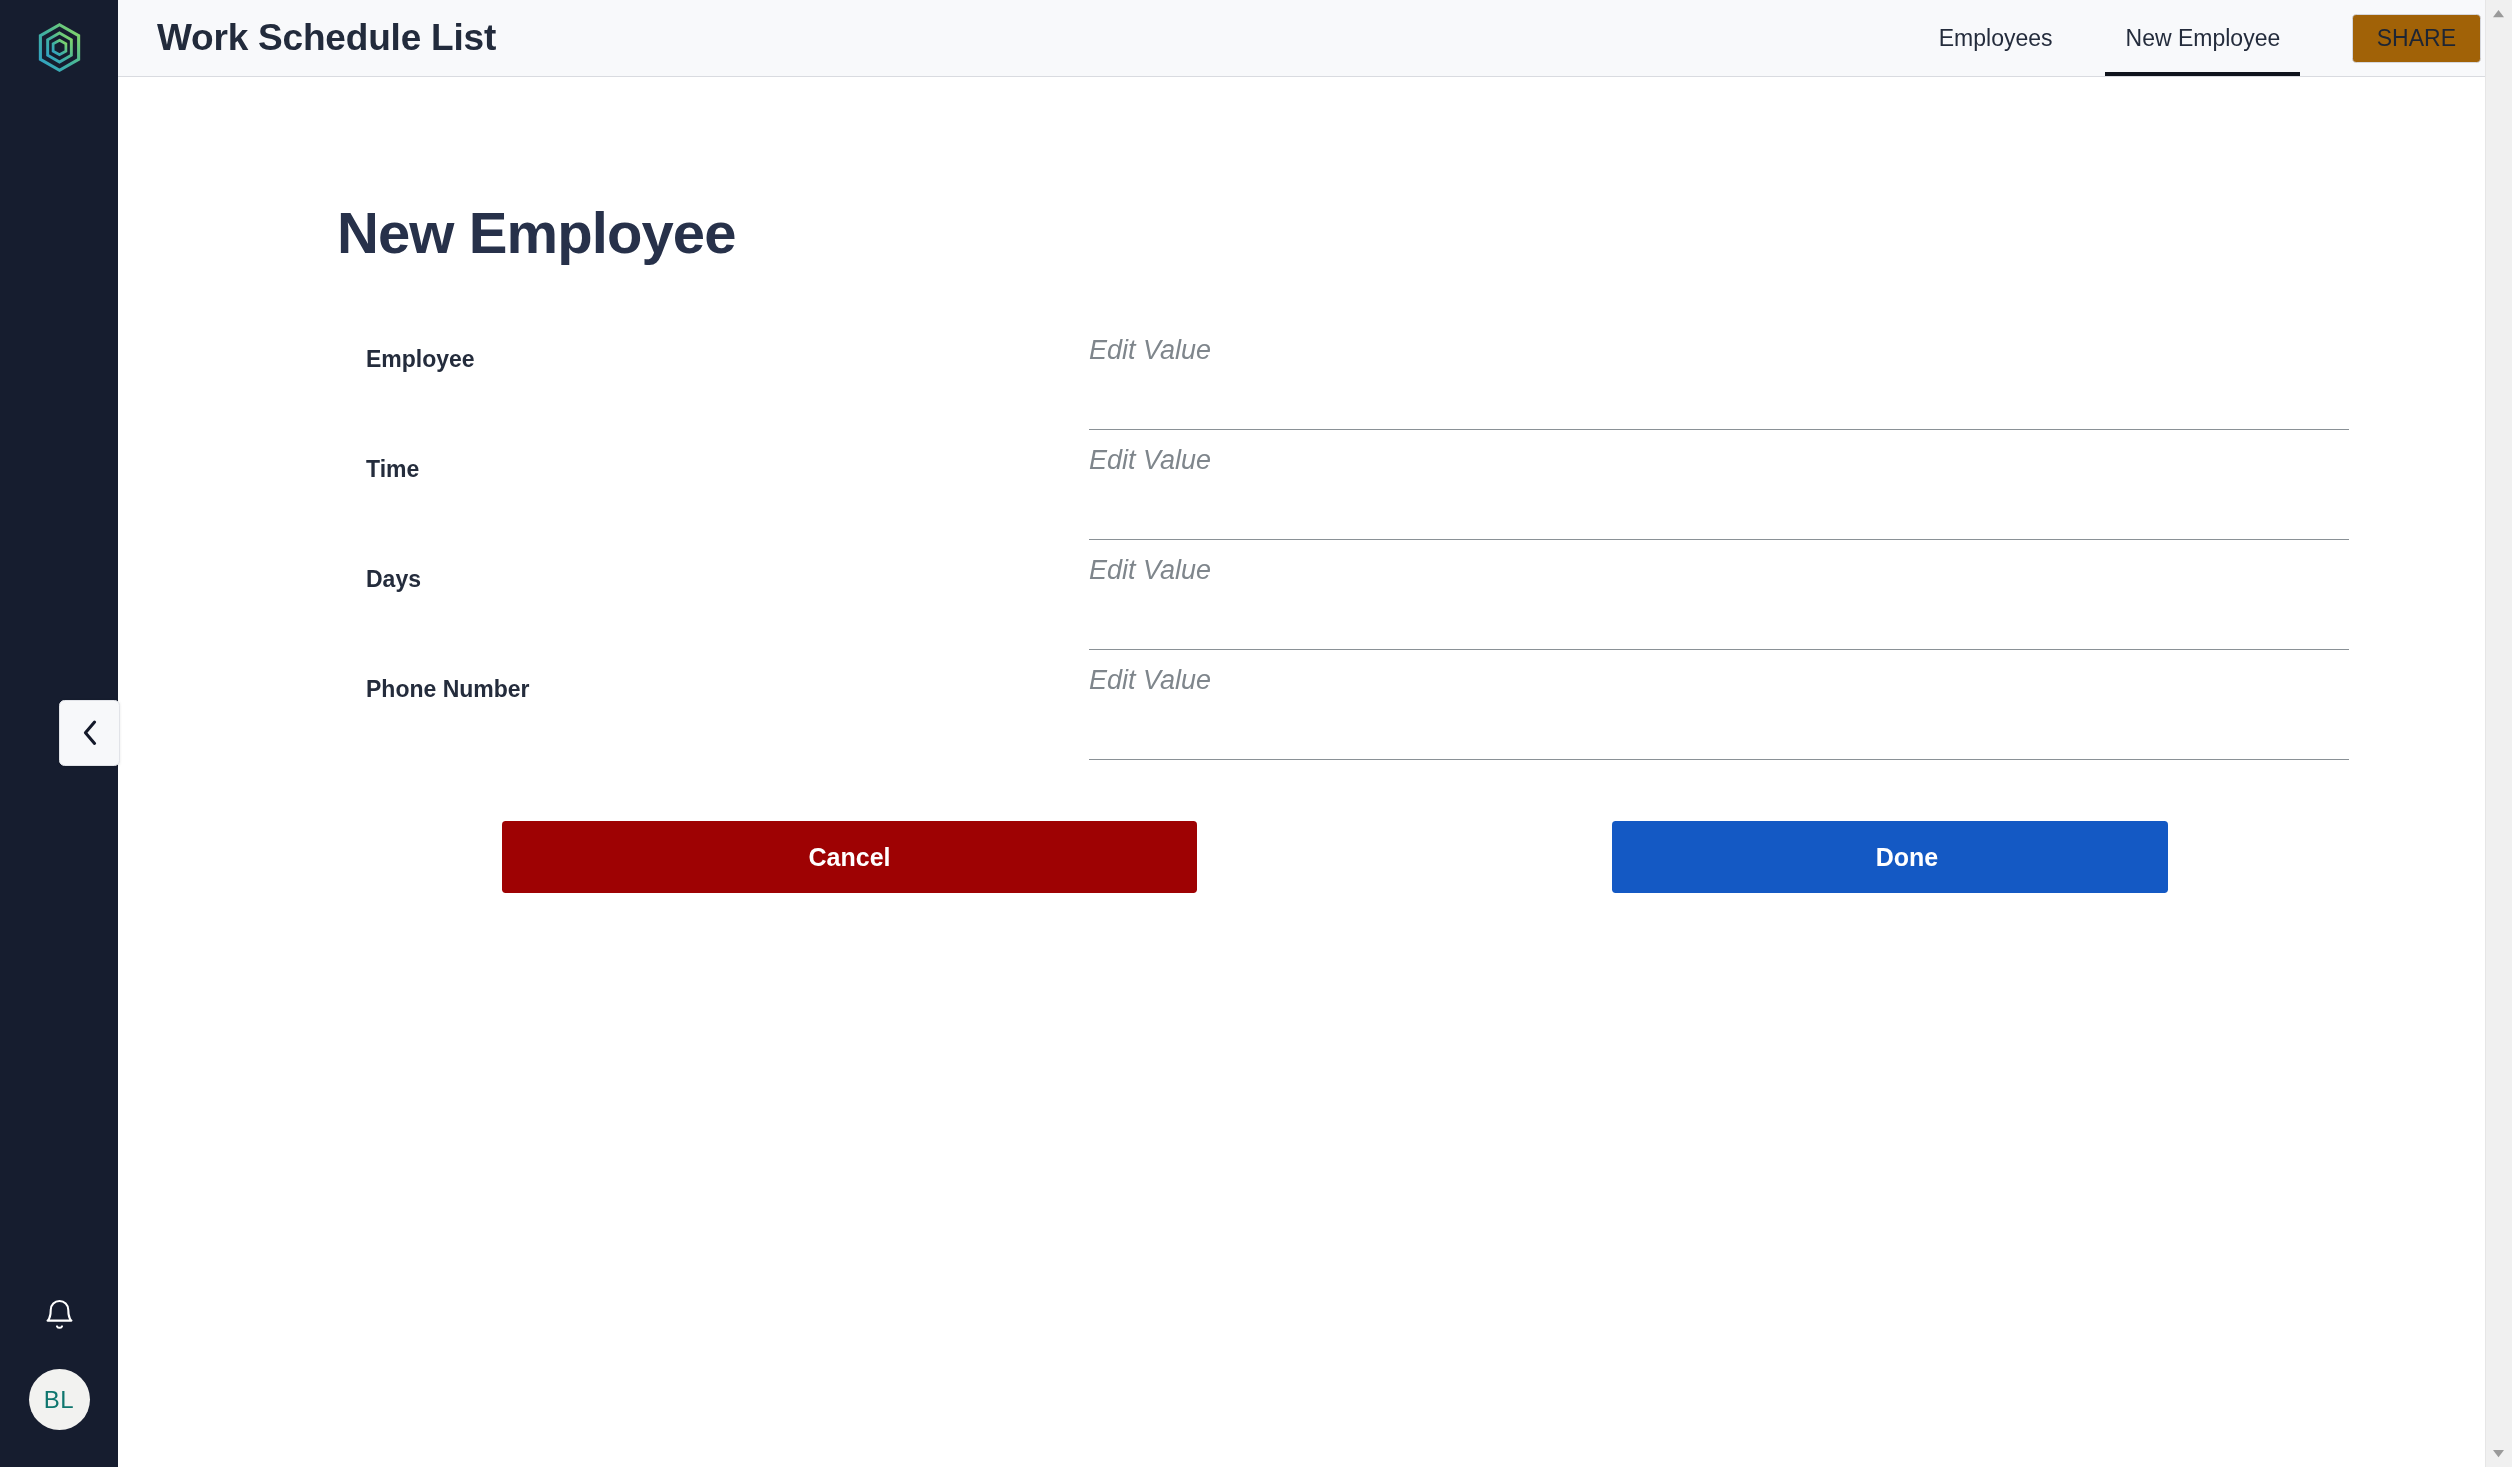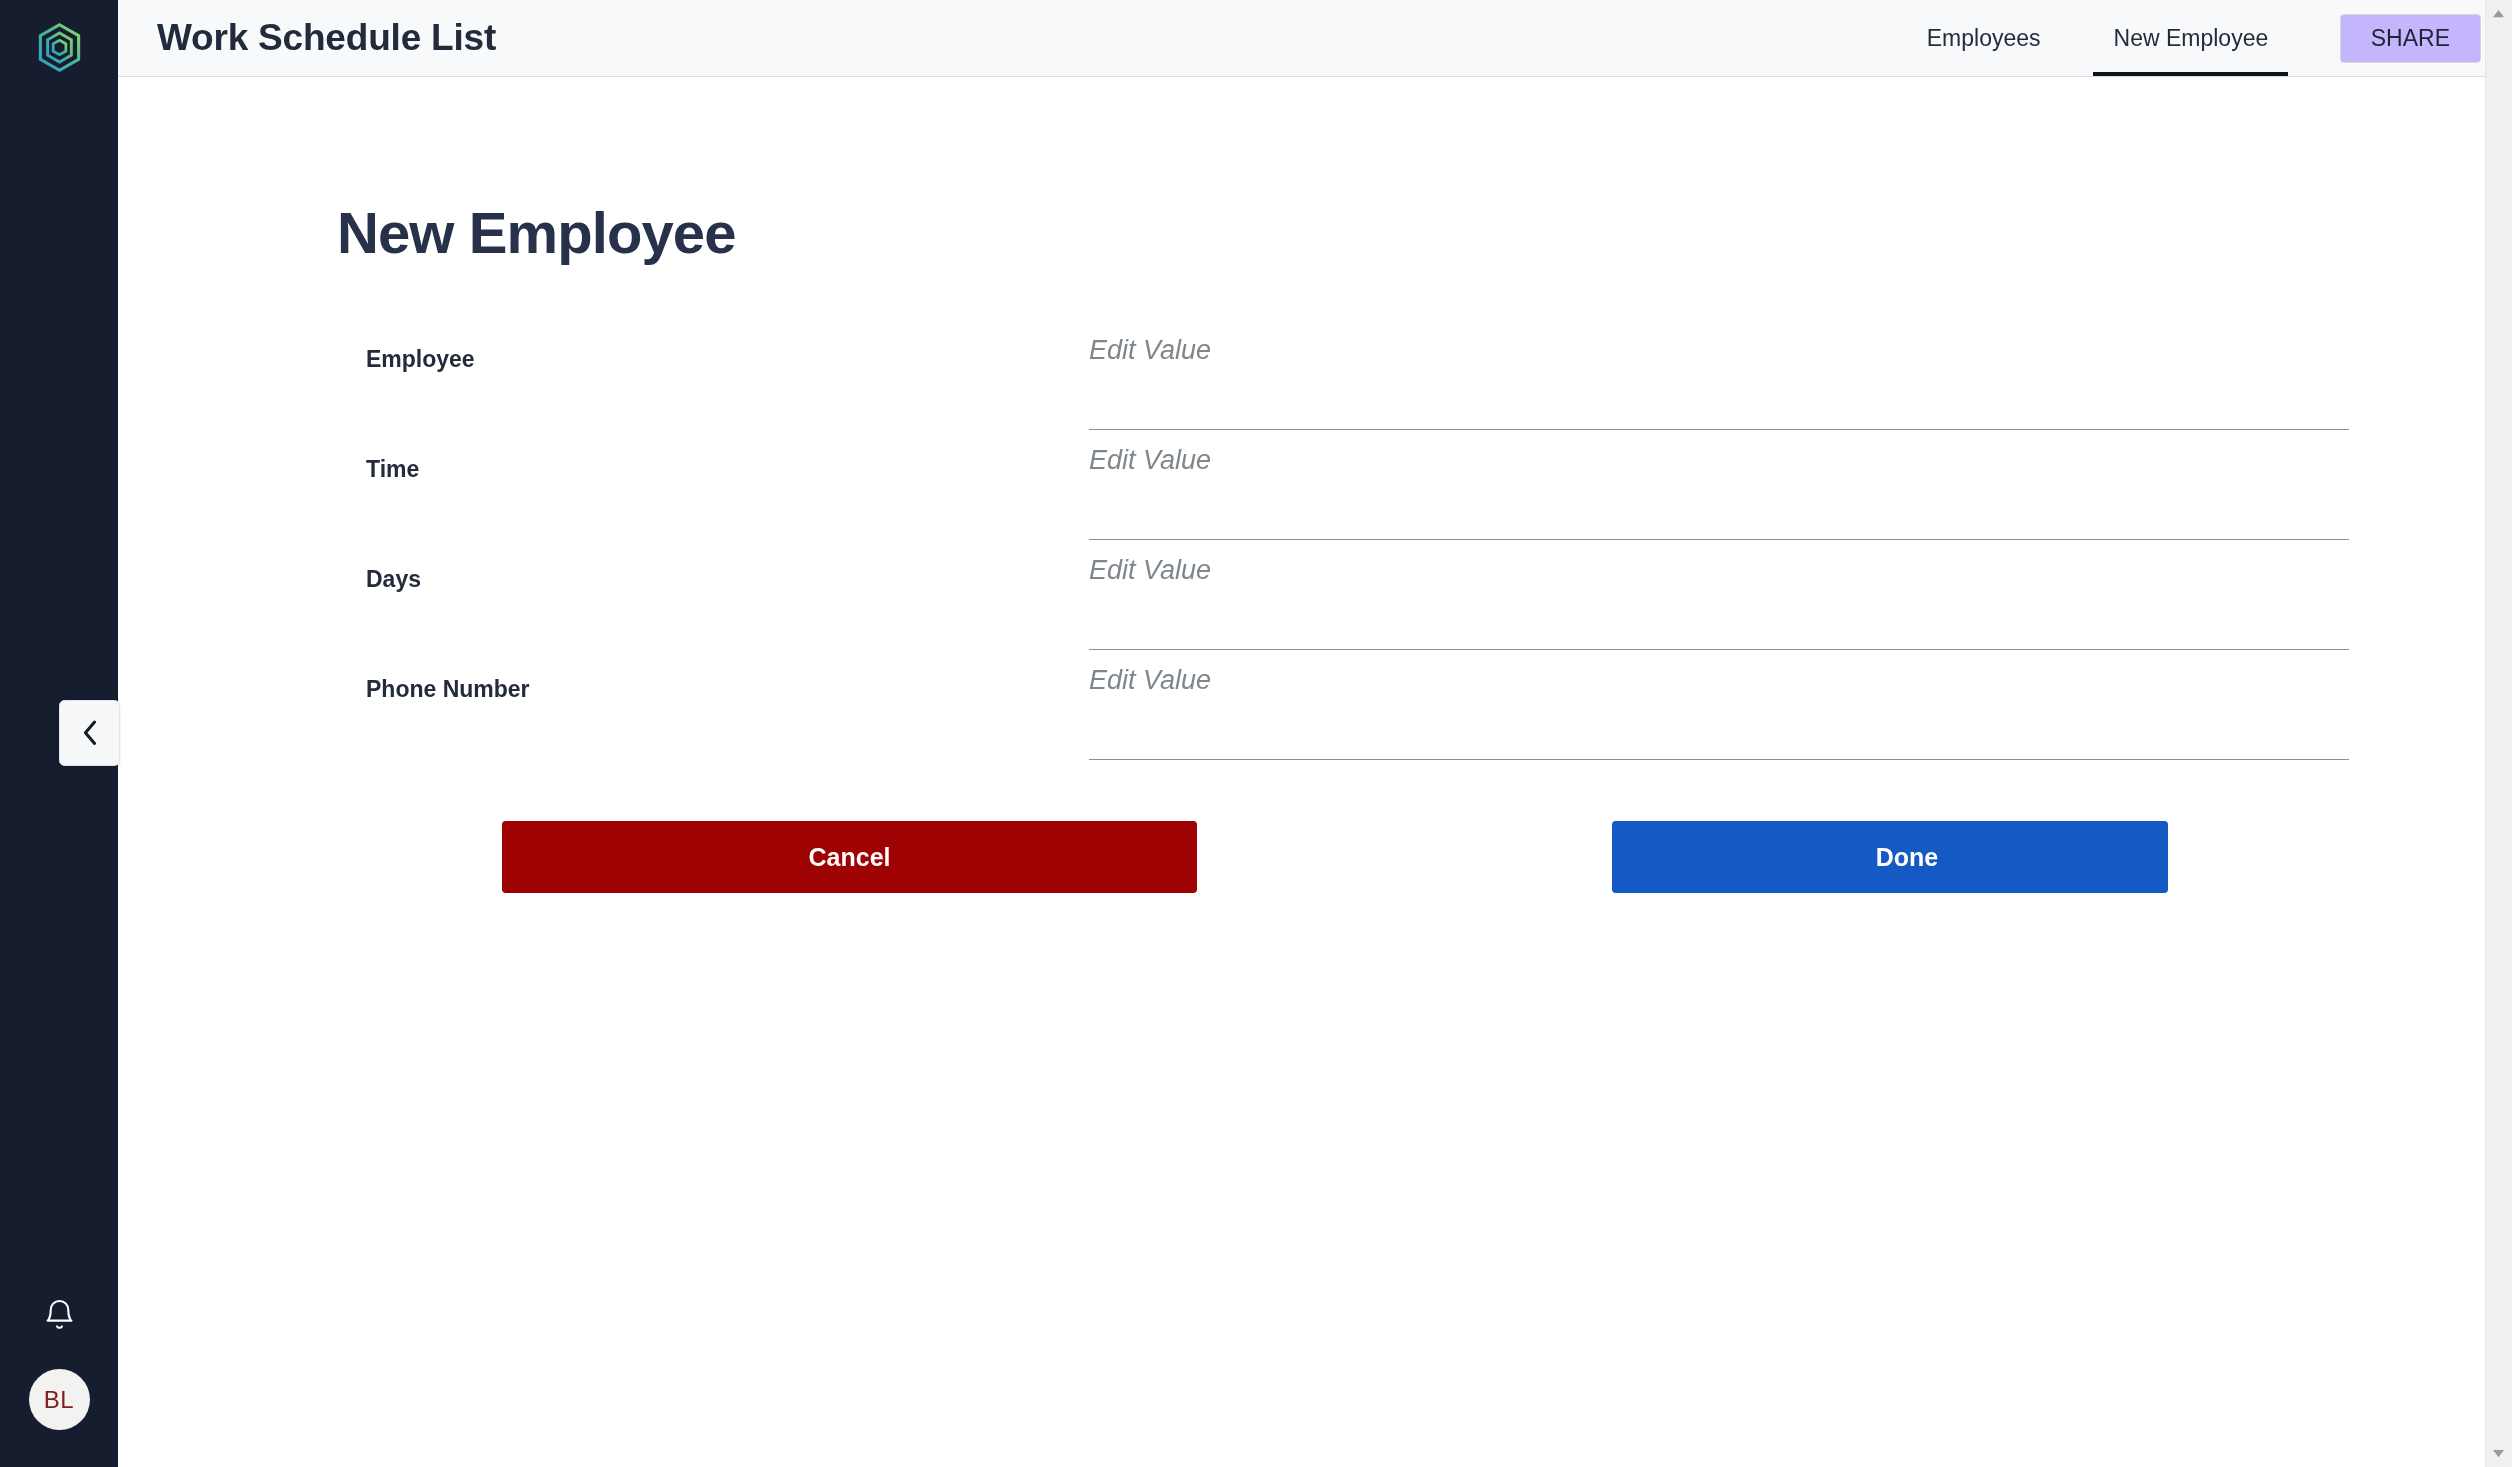--- a/index.html
+++ b/index.html
@@ -51,21 +51,21 @@
     align-items: center;
     justify-content: center;
     margin-bottom: 24px;
   }
 
   .rail-avatar {
     width: 61px;
     height: 61px;
     border-radius: 50%;
     background: #f2f2f0;
-    color: #7f1d1d;
+    color: #0f766e;
     display: flex;
     align-items: center;
     justify-content: center;
     font-size: 24px;
     font-weight: 400;
     letter-spacing: 0.5px;
     margin-bottom: 37px;
   }
 
   
@@ -145,26 +145,26 @@
     background: #10141d;
   }
 
   .share-wrap {
     display: flex;
     align-items: center;
     padding-left: 26px;
   }
 
   .share-btn {
-    background: #c4b5fd;
+    background: #a16207;
     border: 0.9px solid #d5d7dd;
     border-radius: 4.6px;
     color: #1d2534;
     font-size: 23px;
-    padding: 12px 30px;
+    padding: 12px 24px;
     font-family: "Liberation Sans", sans-serif;
     line-height: 1;
   }
 
   
   .main {
     position: relative;
     flex: 1 1 auto;
     background: #ffffff;
     overflow: hidden;

